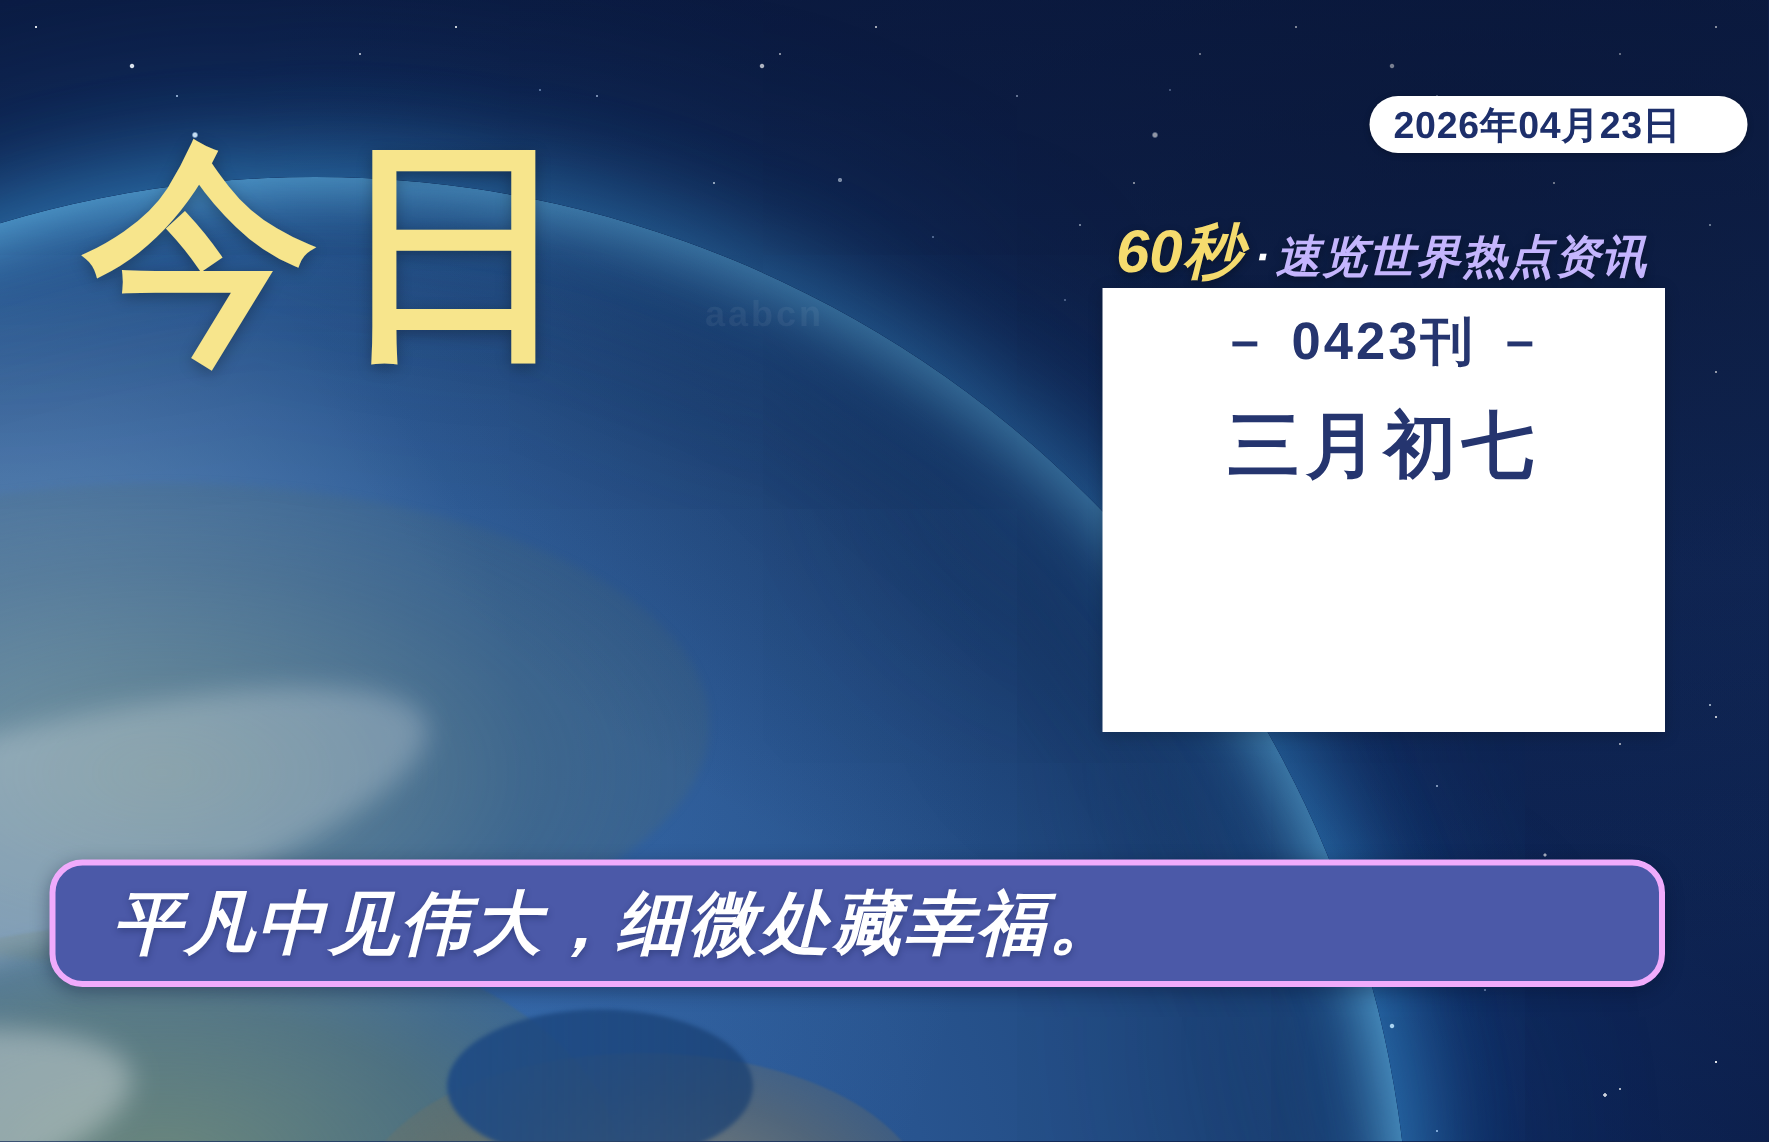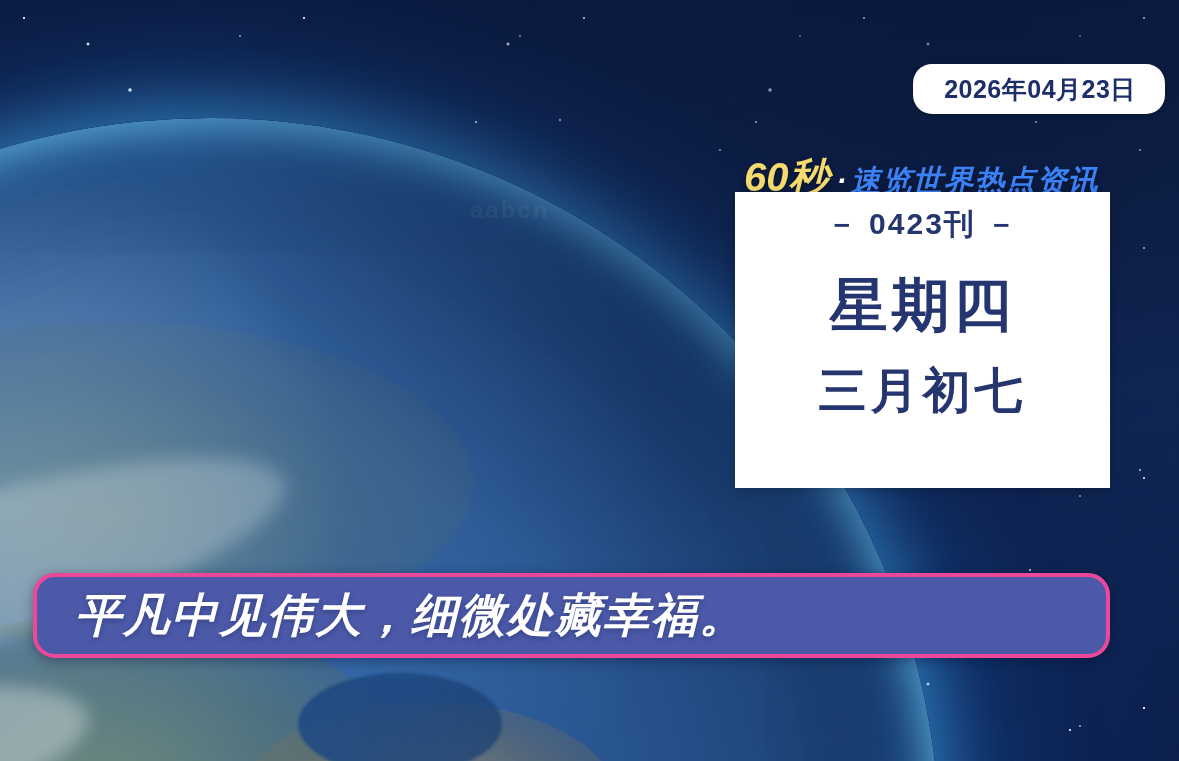--- a/index.html
+++ b/index.html
@@ -130,33 +130,32 @@
     position:absolute; inset:0;
     background:radial-gradient(ellipse 1000px 700px at 82% 12%, rgba(8,20,52,0.55) 0%, rgba(8,20,52,0.18) 55%, rgba(8,20,52,0) 80%);
     pointer-events:none;
   }
 
   
   
   .date-pill{
     position:absolute;
     left:913px; top:64px;
-    height:50px;
+    height:38px;
     padding:0 14px 0 16px;
     min-width:252px;
     background:#ffffff;
     border-radius:19px;
     display:flex; align-items:center;
     color:#1d2f6b;
     font-size:25px;
     font-weight:bold;
     letter-spacing:.5px;
     white-space:nowrap;
     box-shadow:0 1px 4px rgba(0,0,0,.25);
-    justify-content:center;
   }
 
   
   .headline{
     position:absolute;
     left:56px; top:96px;
     line-height:.92;
   }
   .hl-line{
     font-size:156px;
@@ -174,45 +173,44 @@
     left:744px; top:140px;
     display:flex; align-items:baseline;
     white-space:nowrap;
     font-style:italic;
   }
   .tag-sec{
     font-size:40px; font-weight:bold;
     color:#f5db6e;
     letter-spacing:0px;
     text-shadow:0 2px 6px rgba(0,0,0,.35);
-    margin-top:10px;
   }
   .tag-dot{
     font-size:30px; font-weight:bold; color:#ffffff;
     margin:0 4px 0 8px;
   }
   .tag-txt{
-    font-size:30px; font-weight:bold; color:#3b82f6;
+    font-size:30px; font-weight:bold; color:#c4b5fd;
     letter-spacing:1px;
     text-shadow:0 2px 6px rgba(0,0,0,.35);
   }
 
   
   .info-card{
     position:absolute;
     left:735px; top:192px;
     width:375px; height:296px;
     background:#ffffff;
     display:flex; flex-direction:column;
     align-items:center; justify-content:flex-start;
     padding-top:12px;
     box-shadow:0 2px 10px rgba(0,0,0,.22);
   }
   .card-issue{
-    font-size:30px; font-weight:bold;
+    font-size:35px; font-weight:bold;
     color:#25356f;
     letter-spacing:2px;
     white-space:nowrap;
   }
   .card-week{
     margin-top:22px;
     font-size:58px; font-weight:bold;
     color:#25356f;
     letter-spacing:4px;
     white-space:nowrap;
@@ -224,21 +222,21 @@
     letter-spacing:4px;
     white-space:nowrap;
   }
 
   
   .quote-banner{
     position:absolute;
     left:33px; top:573px;
     width:1077px; height:85px;
     background:#4b59a8;
-    border:4px solid #ec4899;
+    border:4px solid #f0abfc;
     border-radius:22px;
     display:flex; align-items:center;
     box-shadow:0 3px 12px rgba(5,15,45,.38);
   }
   .quote-text{
     margin-left:38px;
     font-size:46px;
     font-weight:bold;
     font-style:italic;
     color:#ffffff;
@@ -283,31 +281,31 @@
   <div class="halo"></div>
   <div class="vignette"></div>
 
   <div class="watermark">aabcn</div>
 
   <div class="date-pill">
     <span>2026年04月23日</span>
   </div>
 
   <div class="headline">
+    <div class="hl-line hl-1">今日</div>
   </div>
 
   <div class="tagline">
     <span class="tag-sec">60秒</span>
     <span class="tag-dot">·</span>
     <span class="tag-txt">速览世界热点资讯</span>
   </div>
 
   <div class="info-card">
     <div class="card-issue">－ 0423刊 －</div>
-    <div class="card-week">星期四</div>
     <div class="card-lunar">三月初七</div>
   </div>
 
   <div class="quote-banner">
     <span class="quote-text">平凡中见伟大，细微处藏幸福。</span>
   </div>
 
 </div>
 
 </body></html>

